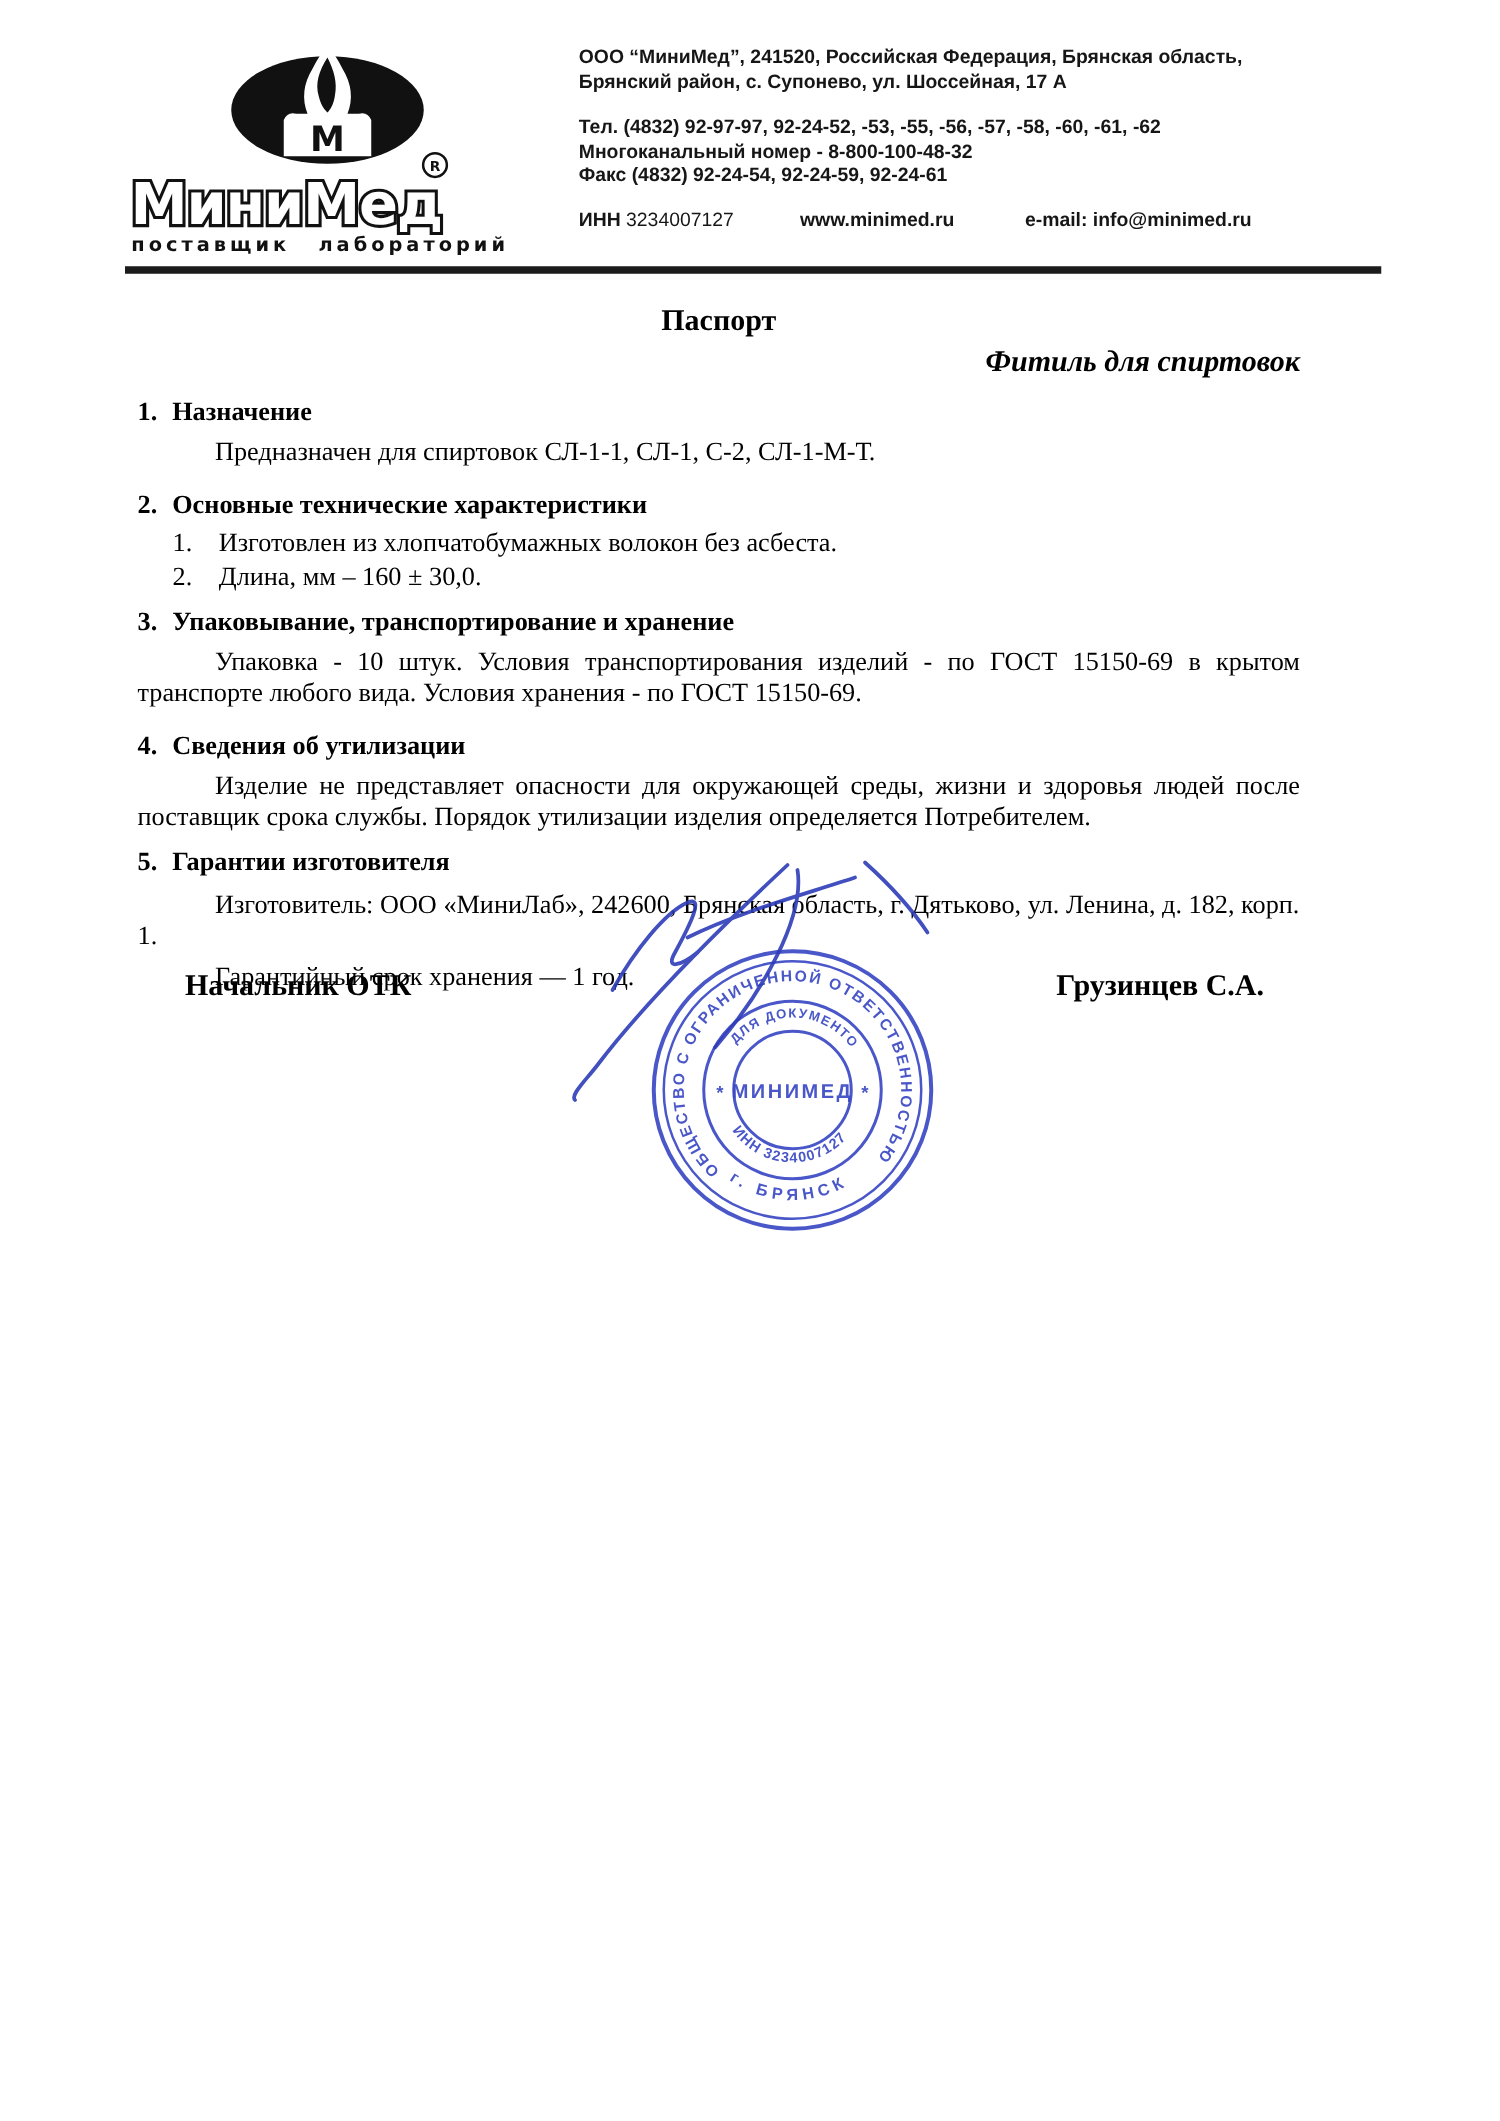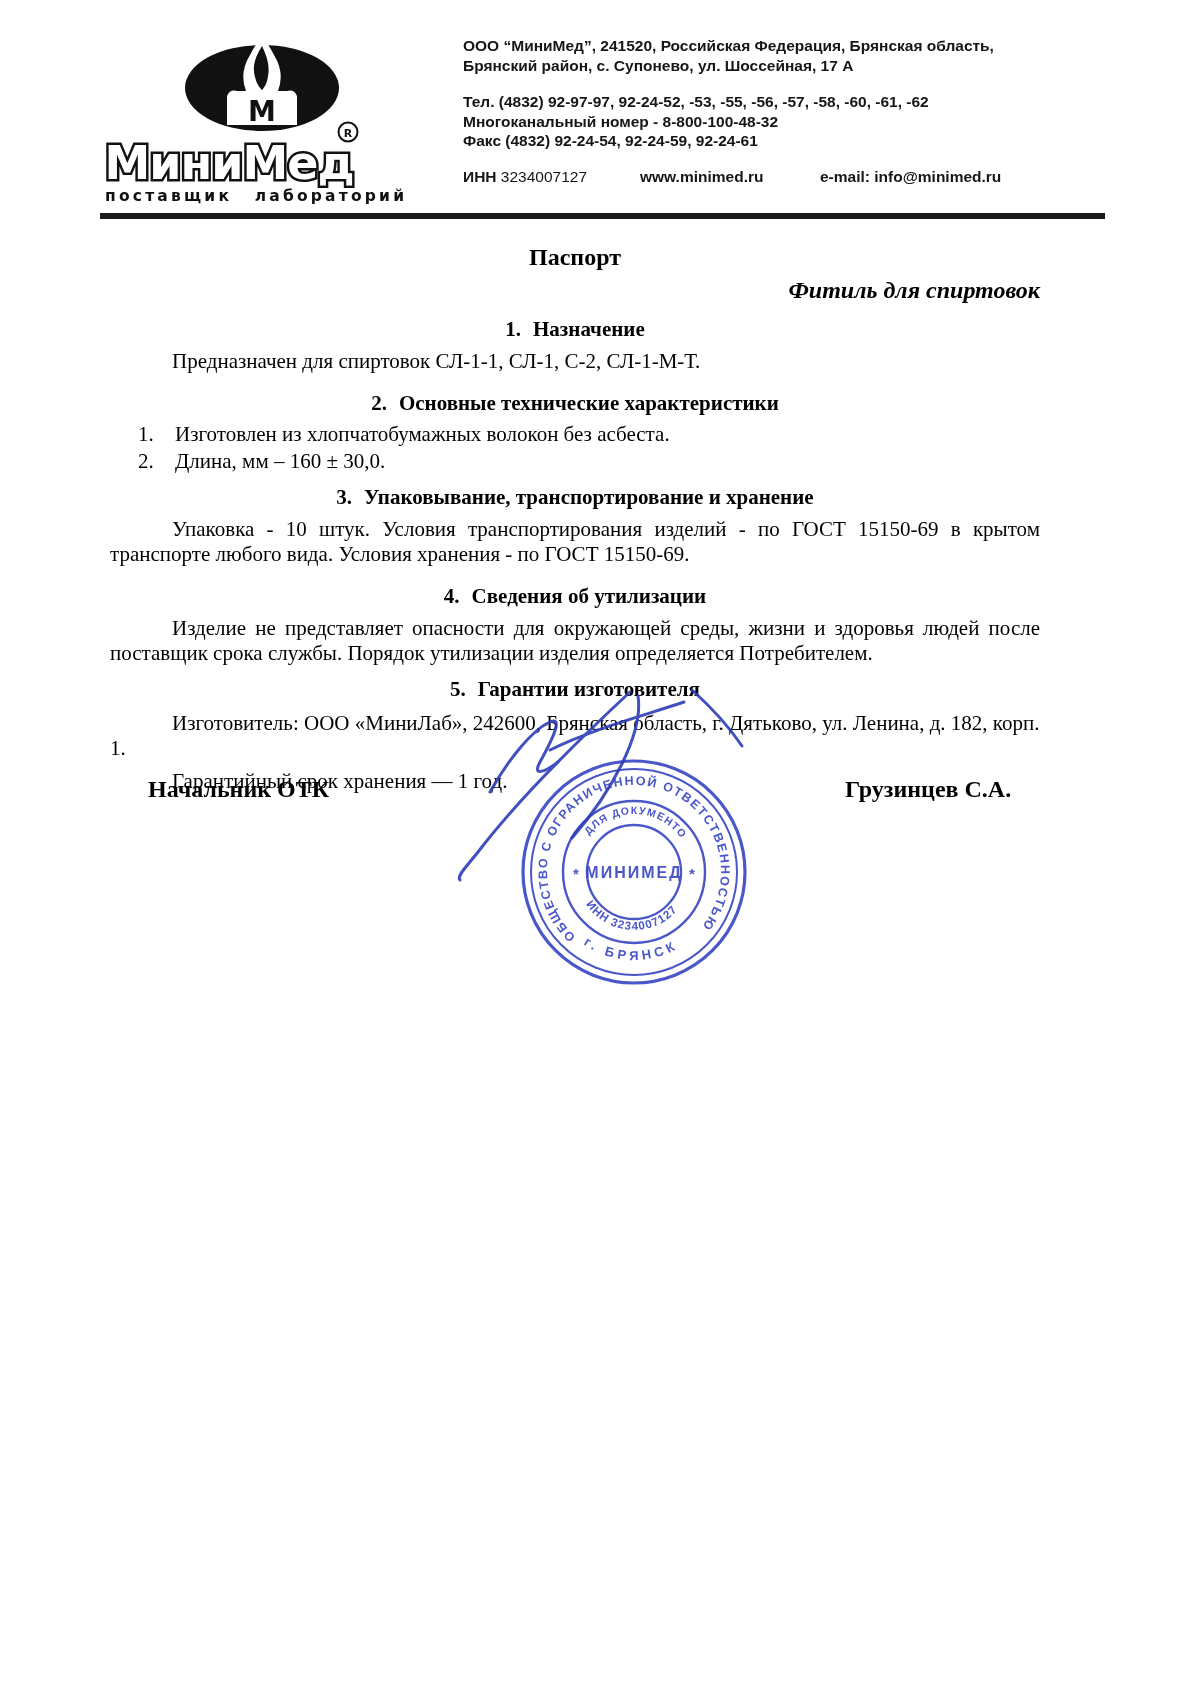--- a/index.html
+++ b/index.html
@@ -18,21 +18,21 @@
   .inn-row { position:absolute; top:168px; font-family:"Liberation Sans", sans-serif; font-size:15.5px; color:#161616; white-space:nowrap; }
   .inn-row b { font-weight:bold; }
   #innItem   { left:463px; }
   #siteItem  { left:640px; font-weight:bold;text-align:right; }
   #emailItem { left:820px; font-weight:bold; }
   .divider { position:absolute; left:100px; top:213px; width:1005px; height:6px; background:#1b1b1b; }
   
   .doc { position:absolute; left:110px; top:219px; width:930px; font-size:21px; line-height:25px; }
   .doc-title    { margin-top:24px; text-align:center; font-weight:bold; font-size:24px; line-height:28px; }
   .doc-subtitle { margin-top:5px; text-align:right; font-weight:bold; font-size:24px; line-height:28px;font-style:italic; }
-  .sec-h { text-align:center; font-weight:bold; font-size:21px; line-height:23px; }
+  .sec-h { font-weight:bold; font-size:21px; line-height:23px; }
   .h-num { margin-right:12px; }
   .m1 { margin-top:14px; }  
   .para { margin:8px 0 0 0; text-indent:62px; text-align:justify; }
   .m2 { margin-top:18px; }
   .list-row { display:flex; margin-top:2px; }
   .list-row.first { margin-top:7px; }
   .li-num { width:37px; margin-left:28px; flex:none; }
   .li-txt { flex:1; }
   .m3 { margin-top:12px; }
   .m4 { margin-top:18px; }

